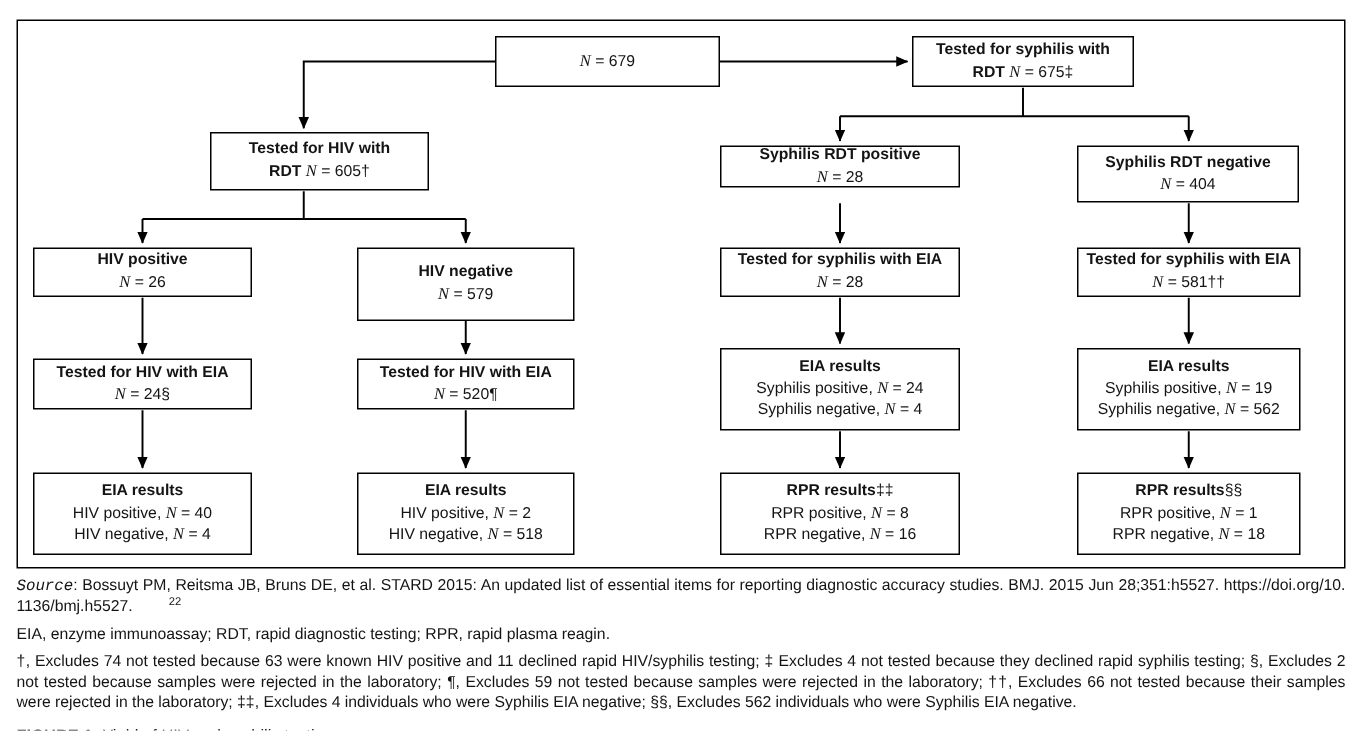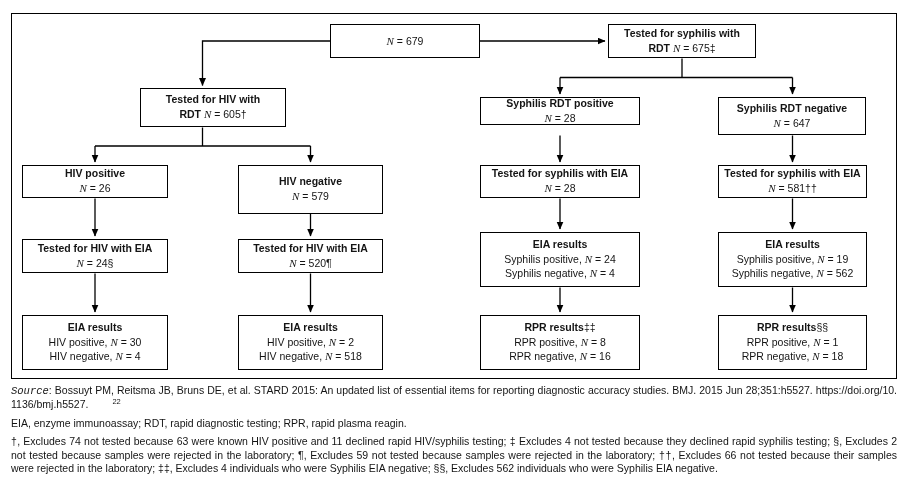--- a/index.html
+++ b/index.html
@@ -91,38 +91,38 @@
     <div class="v"><i class="n">N</i><span> = 24§</span></div>
   </div>
 
   <div class="box" style="left:238px;top:239px;width:145px;height:34px;">
     <div class="t">Tested for HIV with EIA</div>
     <div class="v"><i class="n">N</i><span> = 520¶</span></div>
   </div>
 
   <div class="box" style="left:22px;top:315px;width:146px;height:55px;">
     <div class="t">EIA results</div>
-    <div class="r"><span>HIV positive, </span><i class="n">N</i><span> = 30</span></div>
+    <div class="r"><span>HIV positive, </span><i class="n">N</i><span> = 40</span></div>
     <div class="r"><span>HIV negative, </span><i class="n">N</i><span> = 4</span></div>
   </div>
 
   <div class="box" style="left:238px;top:315px;width:145px;height:55px;">
     <div class="t">EIA results</div>
     <div class="r"><span>HIV positive, </span><i class="n">N</i><span> = 2</span></div>
     <div class="r"><span>HIV negative, </span><i class="n">N</i><span> = 518</span></div>
   </div>
 
   <div class="box" style="left:480px;top:97px;width:160px;height:28px;">
     <div class="t">Syphilis RDT positive</div>
     <div class="v"><i class="n">N</i><span> = 28</span></div>
   </div>
 
   <div class="box" style="left:718px;top:97px;width:148px;height:38px;">
     <div class="t">Syphilis RDT negative</div>
-    <div class="v"><i class="n">N</i><span> = 647</span></div>
+    <div class="v"><i class="n">N</i><span> = 404</span></div>
   </div>
 
   <div class="box" style="left:480px;top:165px;width:160px;height:33px;">
     <div class="t">Tested for syphilis with EIA</div>
     <div class="v"><i class="n">N</i><span> = 28</span></div>
   </div>
 
   <div class="box" style="left:718px;top:165px;width:149px;height:33px;">
     <div class="t">Tested for syphilis with EIA</div>
     <div class="v"><i class="n">N</i><span> = 581††</span></div>

